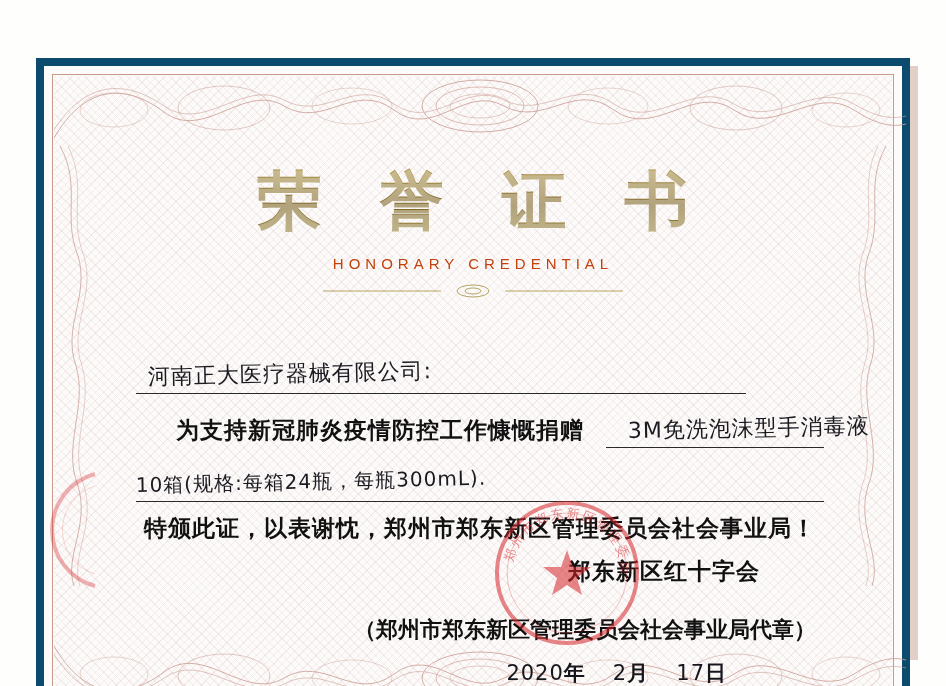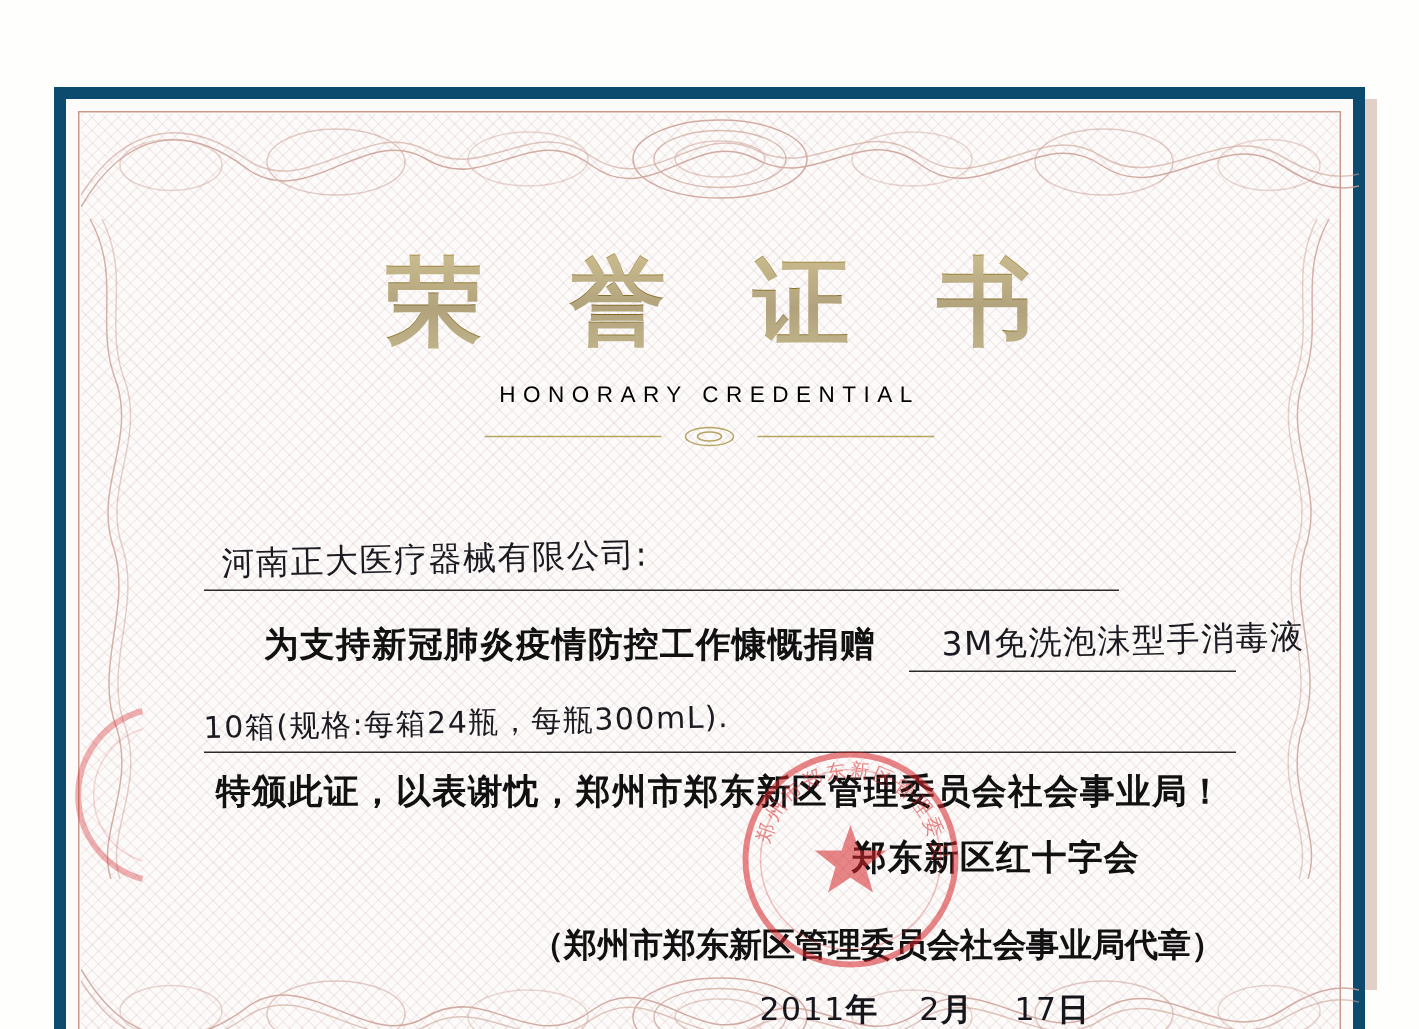--- a/index.html
+++ b/index.html
@@ -103,21 +103,21 @@
     background-clip: text;
     -webkit-text-fill-color: transparent;
     text-shadow: 0 1px 0 rgba(255,255,255,.4);
     padding-left: 18px;
   }
   .title-en {
     margin-top: 10px;
     font-family: "Liberation Sans", sans-serif;
     font-size: 15px;
     letter-spacing: 5px;
-    color: #000000;
+    color: #c2410c;
   }
   .title-divider {
     margin: 12px auto 0;
     width: 300px;
     height: 14px;
     position: relative;
   }
 
   
   .body {
@@ -333,21 +333,21 @@
         <span class="rule"></span>
       </div>
 
       <div class="line-final">特颁此证，以表谢忱，郑州市郑东新区管理委员会社会事业局！</div>
     </div>
 
     <div class="sign">
       <div class="org">郑东新区红十字会</div>
       <div class="sub">（郑州市郑东新区管理委员会社会事业局代章）</div>
       <div class="date-row">
-        <span class="num">2011</span><span class="unit">年</span>
+        <span class="num">2020</span><span class="unit">年</span>
         &nbsp;&nbsp;<span class="num">2</span><span class="unit">月</span>
         &nbsp;&nbsp;<span class="num">17</span><span class="unit">日</span>
       </div>
     </div>
   </div>
 
   <svg class="stamp" viewBox="0 0 150 150">
     <circle cx="75" cy="75" r="70" fill="none" stroke="#d4242a" stroke-width="4"></circle>
     <circle cx="75" cy="75" r="60" fill="none" stroke="#d4242a" stroke-width="1" opacity=".5"></circle>
     <polygon fill="#d4242a" points="75,52 81,69 99,69 85,80 90,97 75,87 60,97 65,80 51,69 69,69"></polygon>

